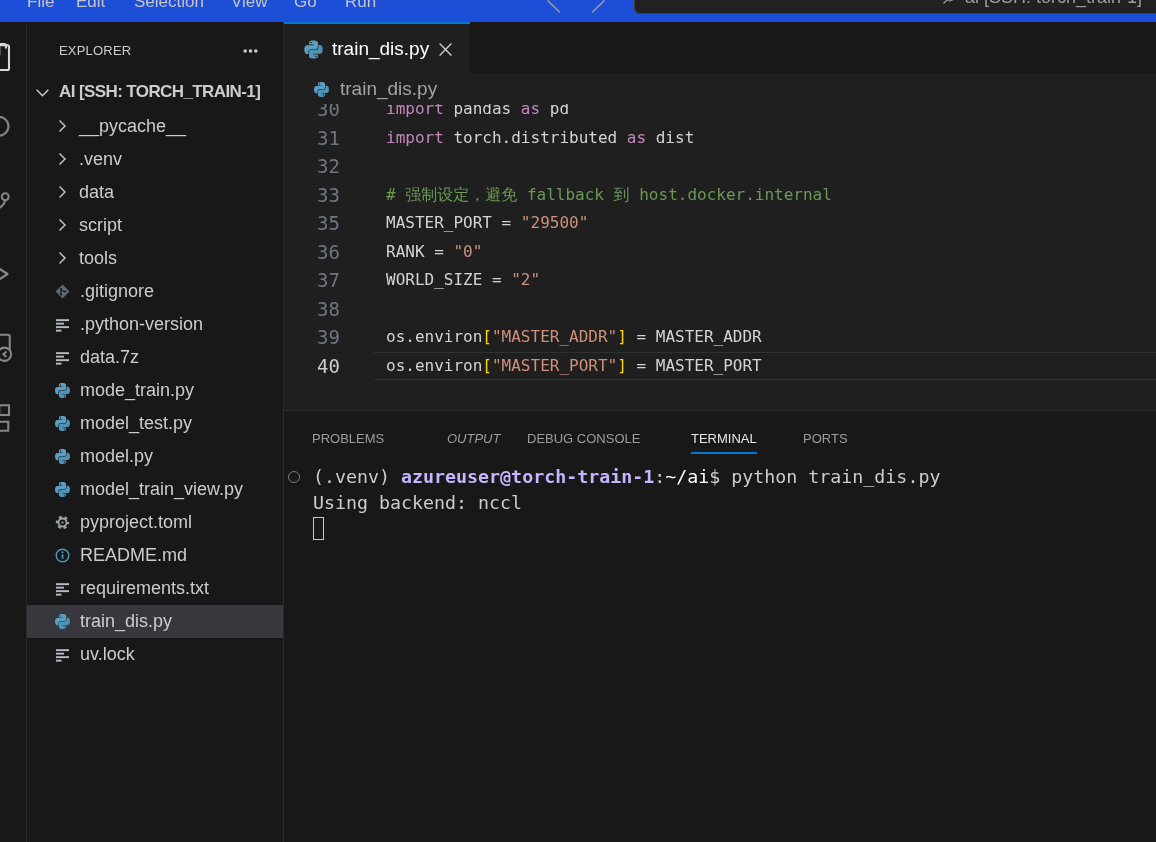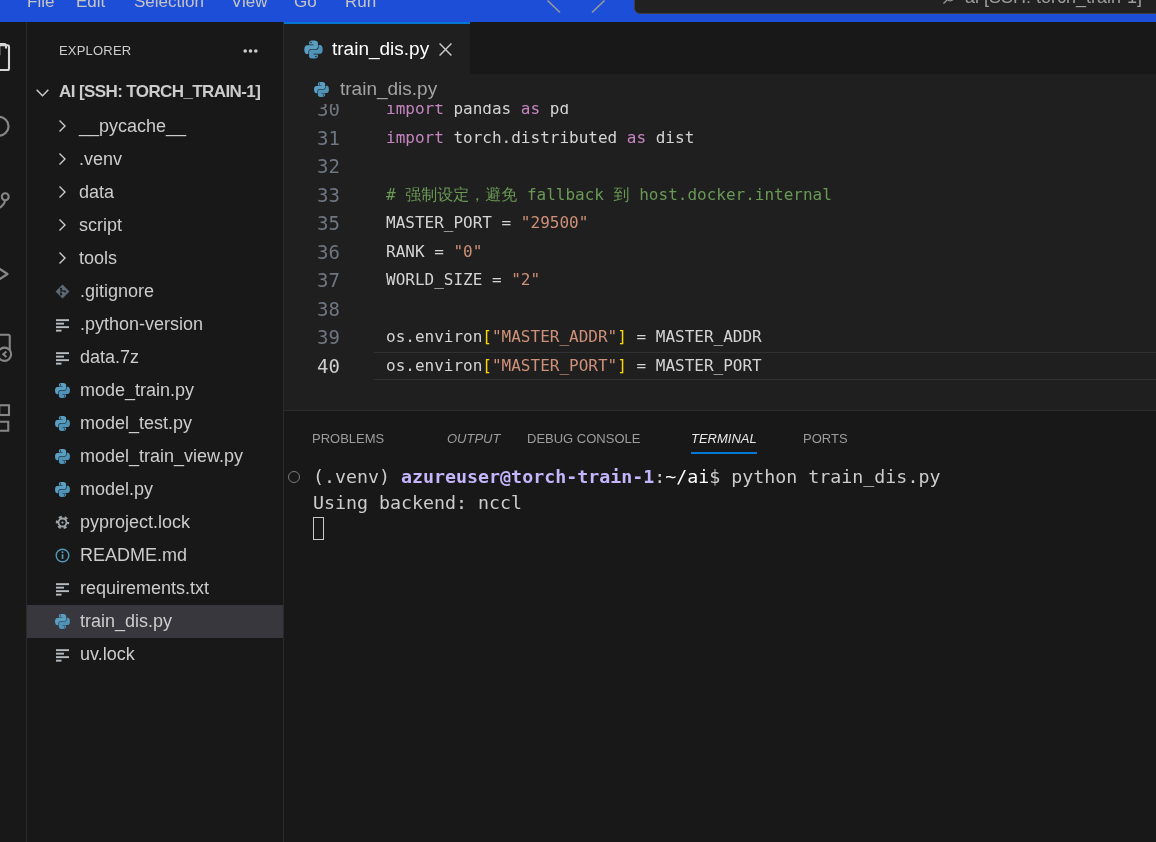--- a/index.html
+++ b/index.html
@@ -53,21 +53,21 @@
   .gutter-num { position:absolute; left:0; top:0; width:56px; text-align:right; font-size:19px; line-height:28.5px; color:#6e7681; }
   .code-row.current .gutter-num { color:#cccccc; }
   .code-text { position:absolute; left:102px; top:0; font-size:16px; line-height:28.5px; white-space:pre; }
   .tok-kw { color:#c586c0; } .tok-id { color:#d4d4d4; } .tok-str { color:#ce9178; }
   .tok-comment { color:#6a9955; } .tok-bracket { color:#ffd700; }
 
   
   #panel { position:relative; height:432px; background:#181818; border-top:1px solid #2b2b2b; }
   #panel-tabs { position:relative; height:55px; }
   .panel-tab { position:absolute; top:0; height:55px; display:flex; align-items:center; font-size:13px; color:#9d9d9d; white-space:nowrap; }
-  .panel-tab.active { color:#e7e7e7;font-style:italic; }
+  .panel-tab.active { color:#e7e7e7; }
   .panel-tab.active::after { content:''; position:absolute; left:0; right:0; bottom:12px; height:2px; background:#0078d4; }
   #terminal { position:absolute; left:0; top:53px; right:0; bottom:0; }
   .term-row { height:26px; position:relative; }
   .term-text { position:absolute; left:29px; top:0; font-size:18.3px; line-height:26px; white-space:pre; color:#cccccc; }
   .term-deco { position:absolute; left:4px; top:7px; width:12px; height:12px; border:1.5px solid #7a7a7a; border-radius:50%; }
   .t-green { color:#c4b5fd; font-weight:bold;margin-top:28px; } .t-blue { color:#ffffff; font-weight:normal; }
   .term-cursor { position:absolute; left:29px; top:1px; width:11px; height:23px; border:1.5px solid #c8c8c8; }
 </style>
 </head>
 <body>
@@ -231,36 +231,36 @@
             <path fill="#5a9fc2" d="M15.885 2.1c-7.1 0-6.651 3.07-6.651 3.07v3.19h6.752v1H6.545S2 8.8 2 16.005s4.013 6.912 4.013 6.912H8.33v-3.3s-.13-4.013 3.9-4.013h6.762s3.772.06 3.772-3.65v-6.12S23.336 2.1 15.885 2.1zM12.153 4.237a1.214 1.214 0 1 1-1.183 1.244v-.03a1.214 1.214 0 0 1 1.183-1.214z"></path>
             <path fill="#4f94b8" d="M16.115 29.9c7.1 0 6.651-3.07 6.651-3.07v-3.19h-6.752v-1h9.441S30 23.2 30 15.995s-4.013-6.912-4.013-6.912H23.67v3.3s.13 4.013-3.9 4.013h-6.762s-3.772-.06-3.772 3.65v6.12S8.664 29.9 16.115 29.9zM19.847 27.763a1.214 1.214 0 1 1 1.183-1.244v.03a1.214 1.214 0 0 1-1.183 1.214z"></path>
           </svg></span>
         <span class="tree-label">model_test.py</span>
       </div>
       <div class="tree-row">
         <span class="tree-icon"><svg viewBox="0 0 32 32">
             <path fill="#5a9fc2" d="M15.885 2.1c-7.1 0-6.651 3.07-6.651 3.07v3.19h6.752v1H6.545S2 8.8 2 16.005s4.013 6.912 4.013 6.912H8.33v-3.3s-.13-4.013 3.9-4.013h6.762s3.772.06 3.772-3.65v-6.12S23.336 2.1 15.885 2.1zM12.153 4.237a1.214 1.214 0 1 1-1.183 1.244v-.03a1.214 1.214 0 0 1 1.183-1.214z"></path>
             <path fill="#4f94b8" d="M16.115 29.9c7.1 0 6.651-3.07 6.651-3.07v-3.19h-6.752v-1h9.441S30 23.2 30 15.995s-4.013-6.912-4.013-6.912H23.67v3.3s.13 4.013-3.9 4.013h-6.762s-3.772-.06-3.772 3.65v6.12S8.664 29.9 16.115 29.9zM19.847 27.763a1.214 1.214 0 1 1 1.183-1.244v.03a1.214 1.214 0 0 1-1.183 1.214z"></path>
           </svg></span>
+        <span class="tree-label">model.py</span>
+      </div>
+      <div class="tree-row">
+        <span class="tree-icon"><svg viewBox="0 0 32 32">
+            <path fill="#5a9fc2" d="M15.885 2.1c-7.1 0-6.651 3.07-6.651 3.07v3.19h6.752v1H6.545S2 8.8 2 16.005s4.013 6.912 4.013 6.912H8.33v-3.3s-.13-4.013 3.9-4.013h6.762s3.772.06 3.772-3.65v-6.12S23.336 2.1 15.885 2.1zM12.153 4.237a1.214 1.214 0 1 1-1.183 1.244v-.03a1.214 1.214 0 0 1 1.183-1.214z"></path>
+            <path fill="#4f94b8" d="M16.115 29.9c7.1 0 6.651-3.07 6.651-3.07v-3.19h-6.752v-1h9.441S30 23.2 30 15.995s-4.013-6.912-4.013-6.912H23.67v3.3s.13 4.013-3.9 4.013h-6.762s-3.772-.06-3.772 3.65v6.12S8.664 29.9 16.115 29.9zM19.847 27.763a1.214 1.214 0 1 1 1.183-1.244v.03a1.214 1.214 0 0 1-1.183 1.214z"></path>
+          </svg></span>
         <span class="tree-label">model_train_view.py</span>
-      </div>
-      <div class="tree-row">
-        <span class="tree-icon"><svg viewBox="0 0 32 32">
-            <path fill="#5a9fc2" d="M15.885 2.1c-7.1 0-6.651 3.07-6.651 3.07v3.19h6.752v1H6.545S2 8.8 2 16.005s4.013 6.912 4.013 6.912H8.33v-3.3s-.13-4.013 3.9-4.013h6.762s3.772.06 3.772-3.65v-6.12S23.336 2.1 15.885 2.1zM12.153 4.237a1.214 1.214 0 1 1-1.183 1.244v-.03a1.214 1.214 0 0 1 1.183-1.214z"></path>
-            <path fill="#4f94b8" d="M16.115 29.9c7.1 0 6.651-3.07 6.651-3.07v-3.19h-6.752v-1h9.441S30 23.2 30 15.995s-4.013-6.912-4.013-6.912H23.67v3.3s.13 4.013-3.9 4.013h-6.762s-3.772-.06-3.772 3.65v6.12S8.664 29.9 16.115 29.9zM19.847 27.763a1.214 1.214 0 1 1 1.183-1.244v.03a1.214 1.214 0 0 1-1.183 1.214z"></path>
-          </svg></span>
-        <span class="tree-label">model.py</span>
       </div>
       <div class="tree-row">
         <span class="tree-icon"><svg viewBox="0 0 17 17" fill="none">
             <circle cx="8.5" cy="8.5" r="5.6" stroke="#9da3a6" stroke-width="2.2" stroke-dasharray="2.93 2.93" stroke-dashoffset="1.4"></circle>
             <circle cx="8.5" cy="8.5" r="4" stroke="#9da3a6" stroke-width="1.8"></circle>
             <circle cx="8.5" cy="8.5" r="1.1" fill="#9da3a6"></circle>
           </svg></span>
-        <span class="tree-label">pyproject.lock</span>
+        <span class="tree-label">pyproject.toml</span>
       </div>
       <div class="tree-row">
         <span class="tree-icon"><svg viewBox="0 0 17 17" fill="none">
             <circle cx="8.5" cy="8.5" r="6.3" stroke="#519aba" stroke-width="1.4"></circle>
             <rect x="7.7" y="7.3" width="1.7" height="4.6" fill="#519aba"></rect>
             <circle cx="8.5" cy="5.2" r="1" fill="#519aba"></circle>
           </svg></span>
         <span class="tree-label">README.md</span>
       </div>
       <div class="tree-row">

